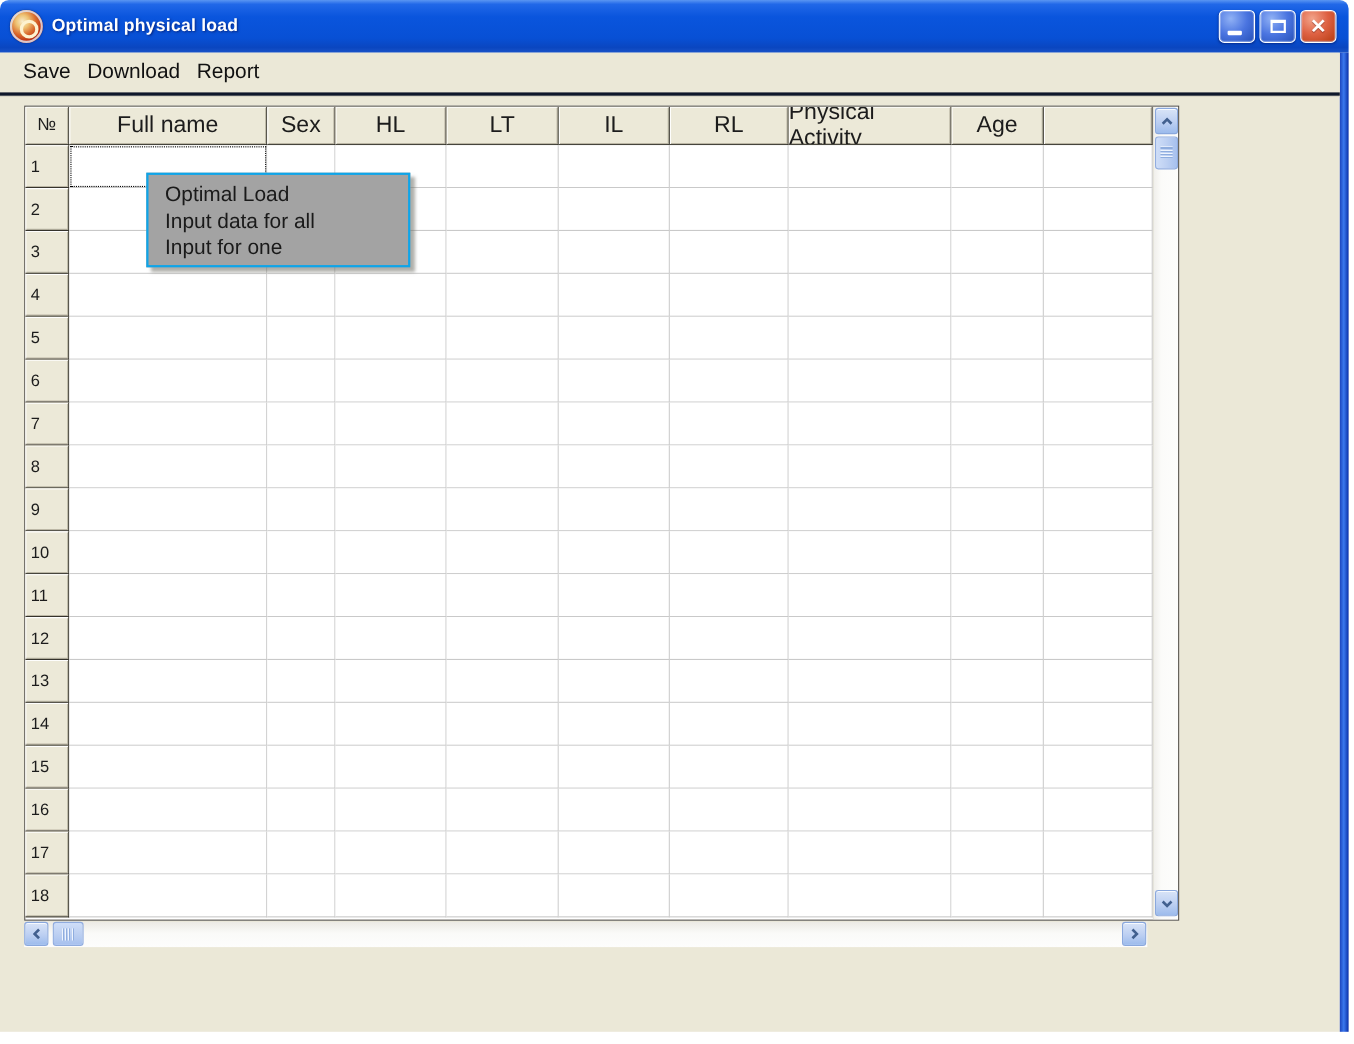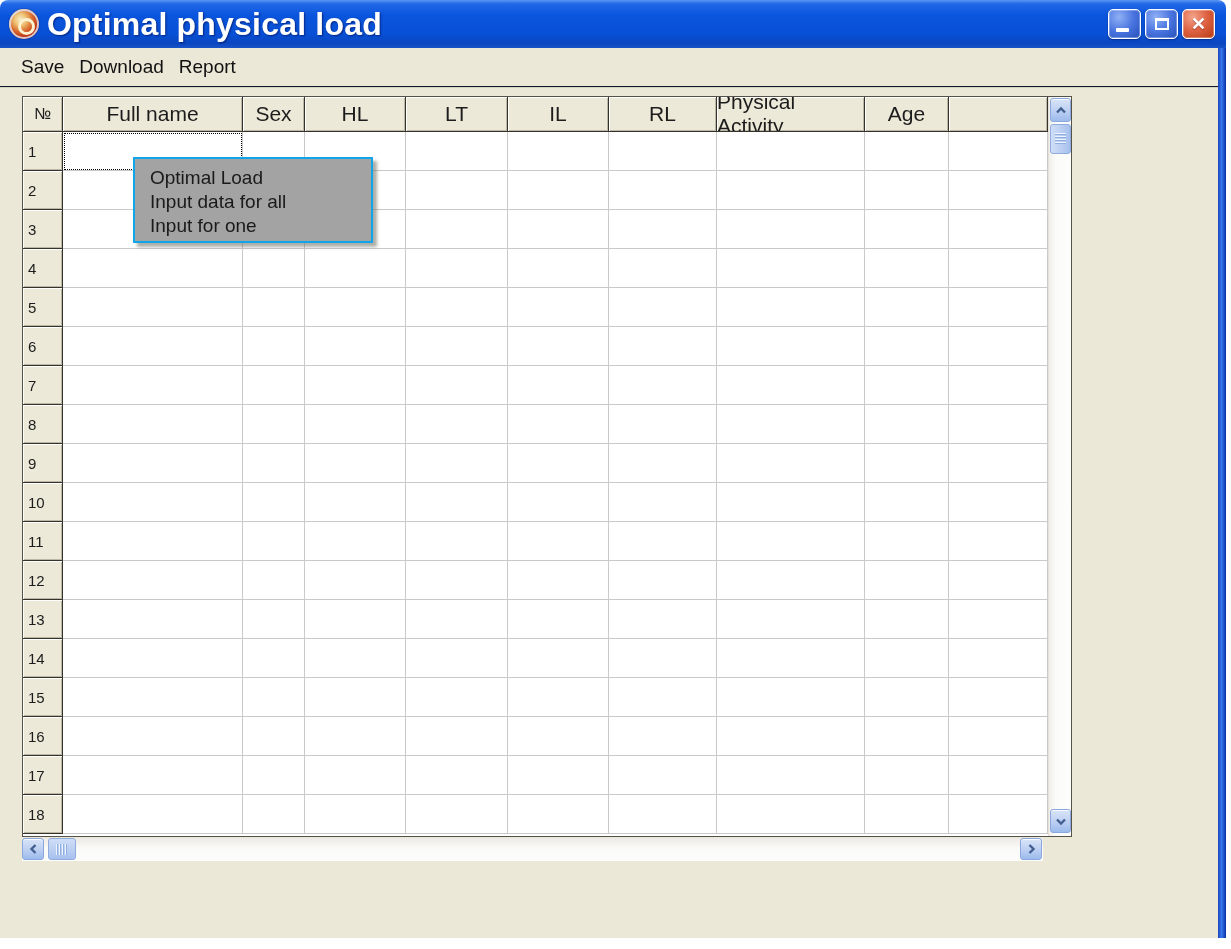--- a/index.html
+++ b/index.html
@@ -15,21 +15,21 @@
   }
   .app-icon {
     width:30px; height:30px; margin-left:9px; border-radius:50%;
     background:radial-gradient(circle at 38% 35%, #f8eccb 0%, #eec273 22%, #d96b2d 45%, #b92c10 68%, #741402 100%);
     box-shadow:inset 0 0 0 2px rgba(225,225,235,.85), 0 0 2px rgba(0,0,40,.5);
     position:relative; flex-shrink:0;
   }
   .app-icon::after{ content:""; position:absolute; left:9px; top:9px; width:11px; height:11px;
     border-radius:50%; border:3px solid #fdf2d0; }
   .title-text {
-    margin-left:8px; color:#ffffff; font-size:32px; font-weight:bold;
+    margin-left:8px; color:#ffffff; font-size:16px; font-weight:bold;
     text-shadow:1px 1px 2px rgba(0,0,60,.55); letter-spacing:.2px;
   }
   .win-buttons { position:absolute; right:11px; top:9px; display:flex; gap:4px; }
   .win-btn {
     width:33px; height:30px; border:1px solid #ffffff; border-radius:5px;
     display:flex; align-items:center; justify-content:center; position:relative;
     box-shadow:inset 0 0 0 1px rgba(255,255,255,.3), 0 1px 2px rgba(0,0,60,.4);
   }
   .btn-blue { background:radial-gradient(circle at 32% 25%, #90b1f5 0%, #4a74e0 50%, #2550b8 100%); }
   .btn-red  { background:radial-gradient(circle at 32% 25%, #f2a38a 0%, #de6142 48%, #b43a10 100%); }
@@ -39,21 +39,21 @@
 
   
   .win-body { position:absolute; left:0; top:48px; width:1218px; height:890px; background:#ebe8d7; }
   .right-frame { position:absolute; left:1218px; top:48px; width:8px; height:890px;
     background:linear-gradient(90deg,#1c44bc 0%,#3a78ee 45%,#0a2fa8 100%); }
 
   
   .menubar {
     position:absolute; left:0; top:48px; width:1218px; height:39px; background:#ebe8d7;
     display:flex; align-items:center; padding-left:20px; gap:13px;
-    border-bottom:1px solid #0f172a; box-shadow:0 1px 0 #d6d2c2;
+    border-bottom:3px solid #0f172a; box-shadow:0 1px 0 #d6d2c2;
   }
   .menu-item { font-size:19px; color:#111111; padding:2px 1px; cursor:default; }
 
   
   .grid {
     position:absolute; left:22px; top:96px; width:1050px; height:741px;
     border:1px solid #55524a; background:#ffffff; overflow:hidden;
   }
   .grid-inner { position:absolute; left:0; top:0; right:23px; bottom:0; display:flex; flex-direction:column; }
   .grid-header { display:flex; height:35px; flex-shrink:0; }

